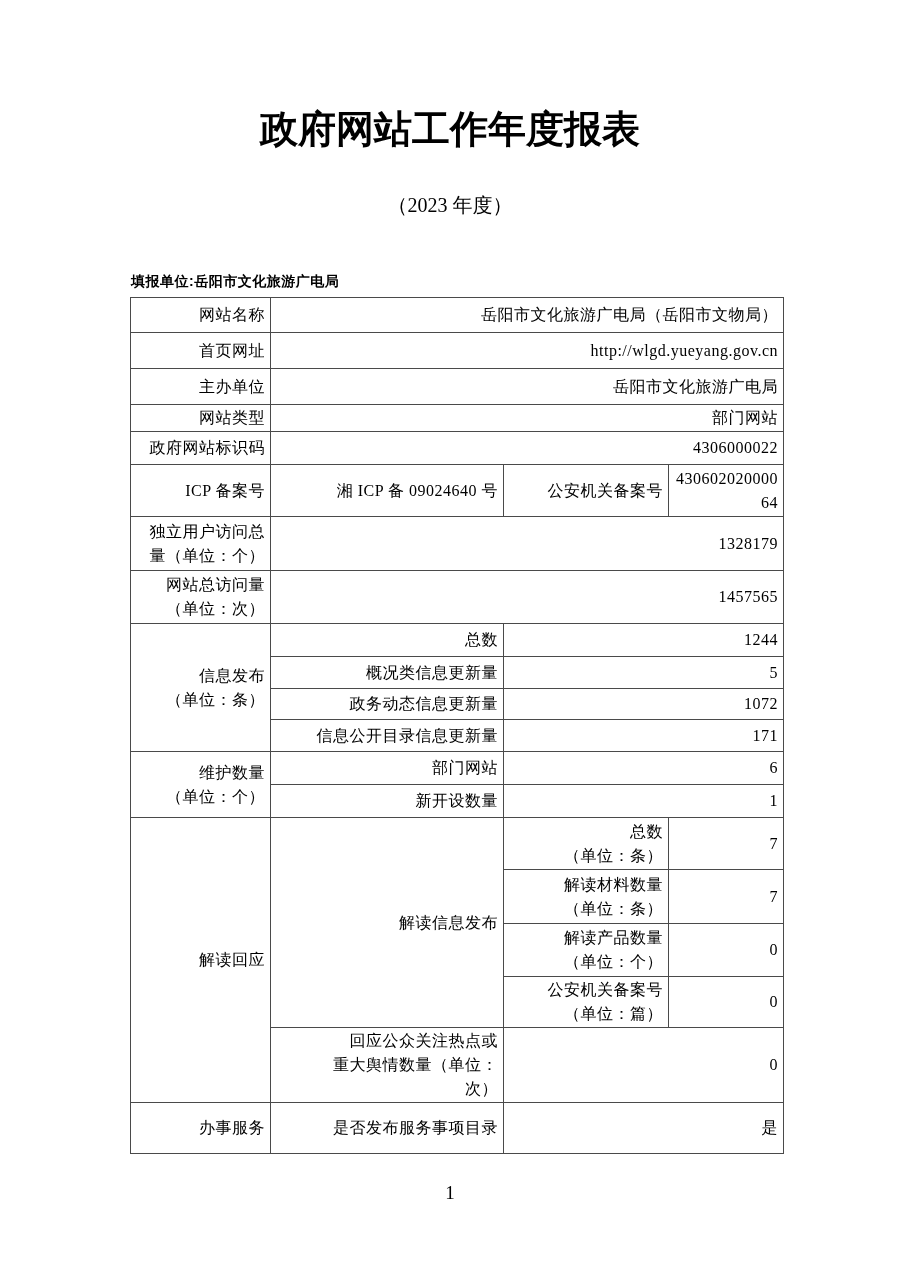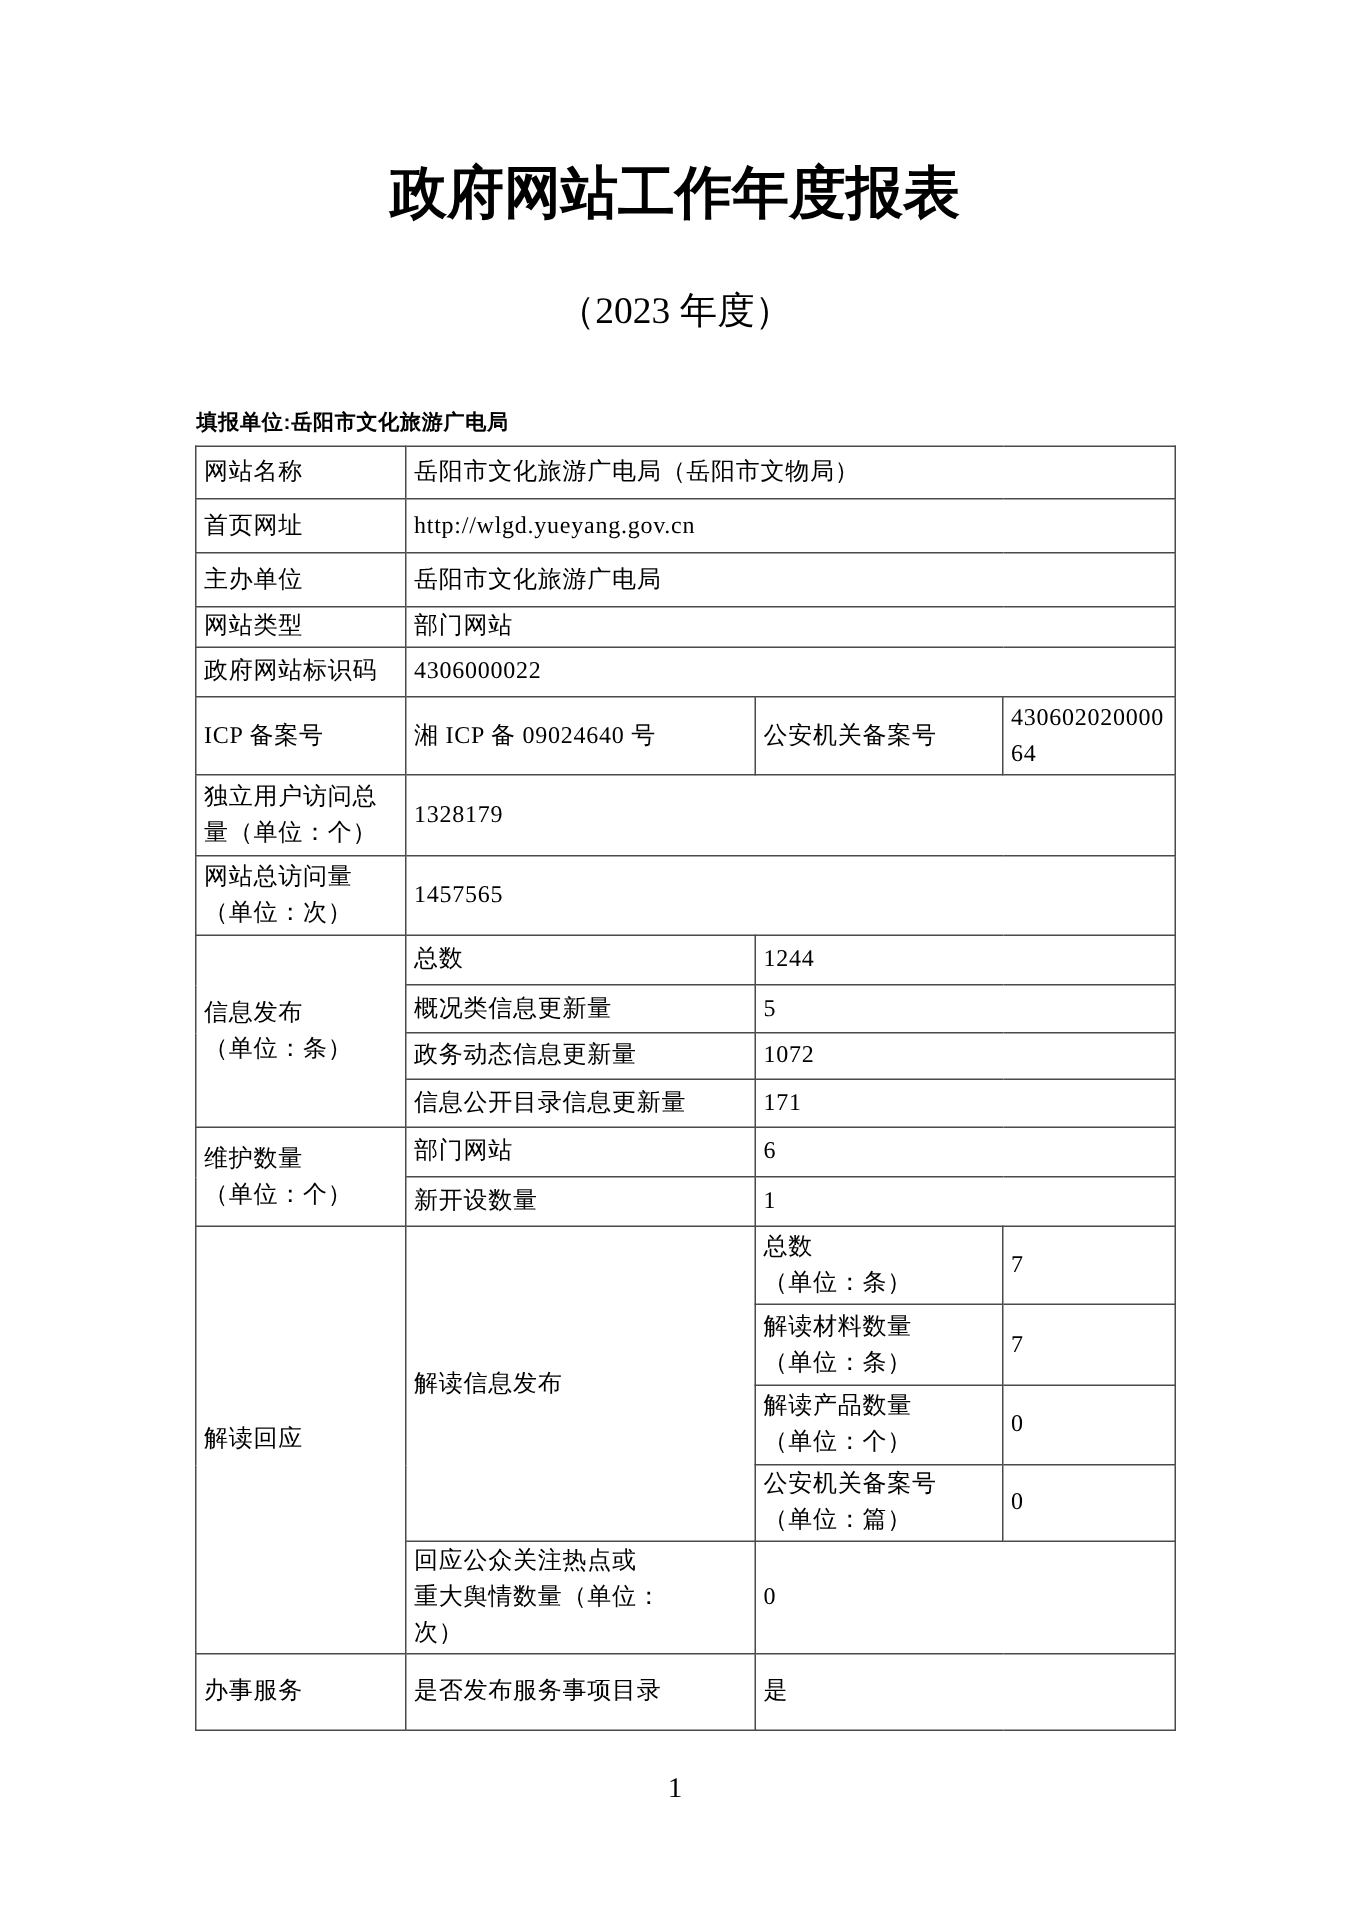--- a/index.html
+++ b/index.html
@@ -8,34 +8,34 @@
     font-family:"Liberation Serif","DejaVu Serif",serif;color:#000;
   }
   .page{position:absolute;left:0;top:0;width:900px;height:1272px;background:#fff;overflow:hidden;}
   .doc-title{
     position:absolute;top:106px;left:0;width:900px;text-align:center;
     font-family:"Liberation Sans","DejaVu Sans",sans-serif;
     font-weight:bold;font-size:38px;line-height:1.25;letter-spacing:0px;
   }
   .doc-subtitle{
     position:absolute;top:192px;left:0;width:900px;text-align:center;
-    font-size:25px;line-height:1.3;
+    font-size:20px;line-height:1.3;
   }
   .report-unit{
     position:absolute;top:270px;left:131px;
     font-family:"Liberation Sans","DejaVu Sans",sans-serif;
     font-weight:bold;font-size:14px;line-height:22px;letter-spacing:0.5px;
   }
   table.report{
     position:absolute;top:297px;left:130px;width:653px;
     border-collapse:collapse;table-layout:fixed;
   }
   table.report td{
     border:1px solid #4a4a4a;
-    text-align:left;vertical-align:middle;
+    text-align:right;vertical-align:middle;
     font-size:16px;line-height:1.5;padding:1px 5px;
     white-space:pre-line;letter-spacing:0.5px;
     overflow:hidden;
   }
   td.police-code{word-break:break-all;white-space:normal;padding-left:10px;padding-right:10px;letter-spacing:0;margin-left:24px;}
   td.lh-tight{line-height:1.4;}
   td.vbottom{vertical-align:bottom;padding-bottom:6px;}
   td.vtop{vertical-align:top;padding-top:5px;border-radius:16px;}
   .page-num{
     position:absolute;top:1182px;left:0;width:900px;text-align:center;

